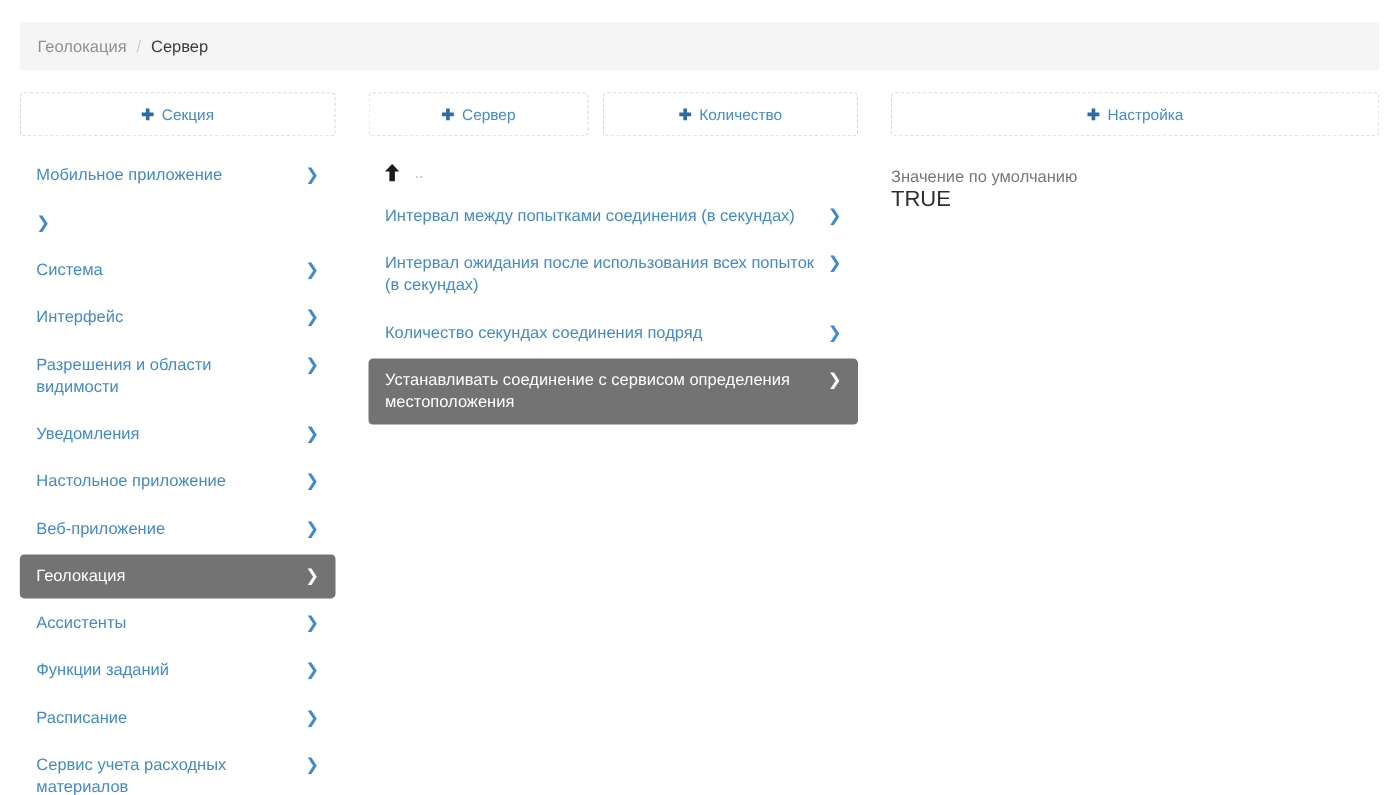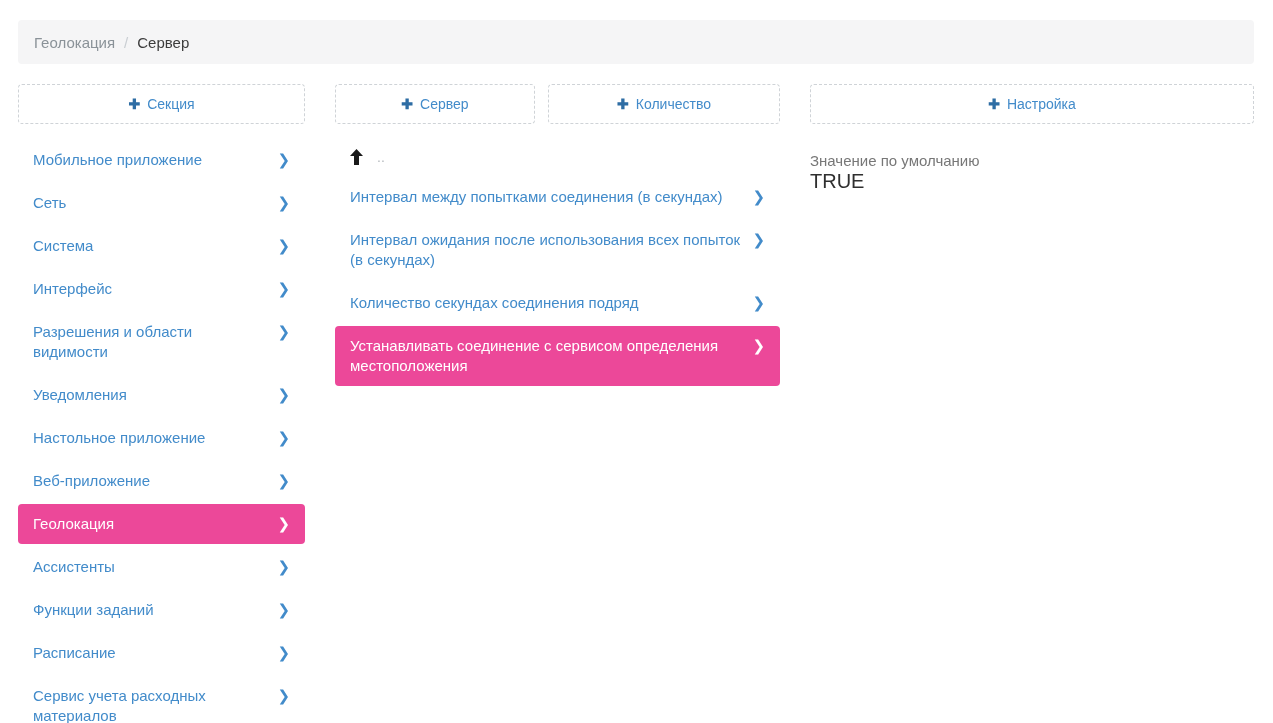--- a/index.html
+++ b/index.html
@@ -79,21 +79,21 @@
     cursor: pointer;
     box-sizing: border-box;
   }
   .nav-item .nav-label { flex: 1 1 auto; padding-right: 10px; }
   .nav-item .chev {
     flex: 0 0 auto;
     color: #428bca;
     font-size: 15px;
     line-height: 20px;
   }
-  .nav-item.selected { background: #ec4899; color: #ffffff; }
+  .nav-item.selected { background: #737373; color: #ffffff; }
   .nav-item.selected .chev { color: #ffffff; }
 
   
   .up-row {
     display: flex;
     align-items: center;
     padding: 9px 15px;
     margin-bottom: 3px;
     cursor: pointer;
   }
@@ -123,21 +123,20 @@
   <button class="add-btn">
     <span class="plus">✚</span>
     <span>Секция</span>
   </button>
   <div class="list">
     <div class="nav-item">
       <span class="nav-label">Мобильное приложение</span>
       <span class="chev">❯</span>
     </div>
     <div class="nav-item">
-      <span class="nav-label">Сеть</span>
       <span class="chev">❯</span>
     </div>
     <div class="nav-item">
       <span class="nav-label">Система</span>
       <span class="chev">❯</span>
     </div>
     <div class="nav-item">
       <span class="nav-label">Интерфейс</span>
       <span class="chev">❯</span>
     </div>

